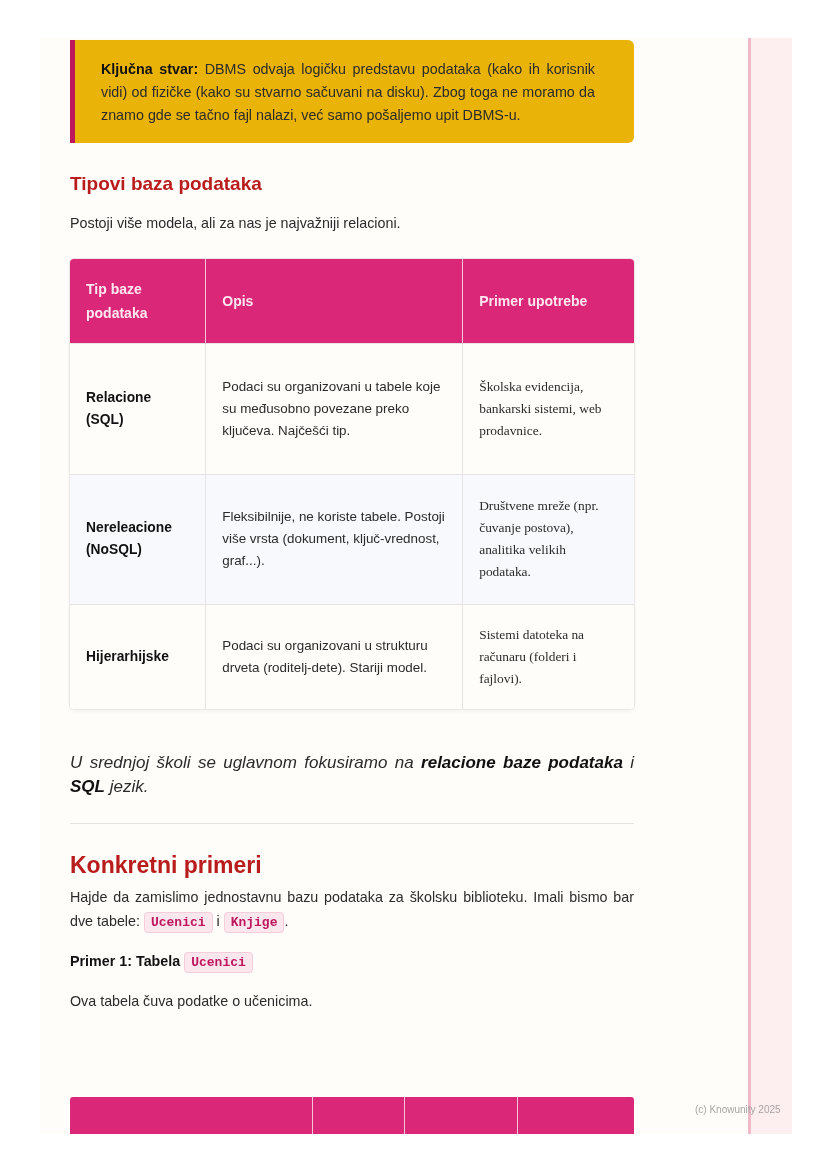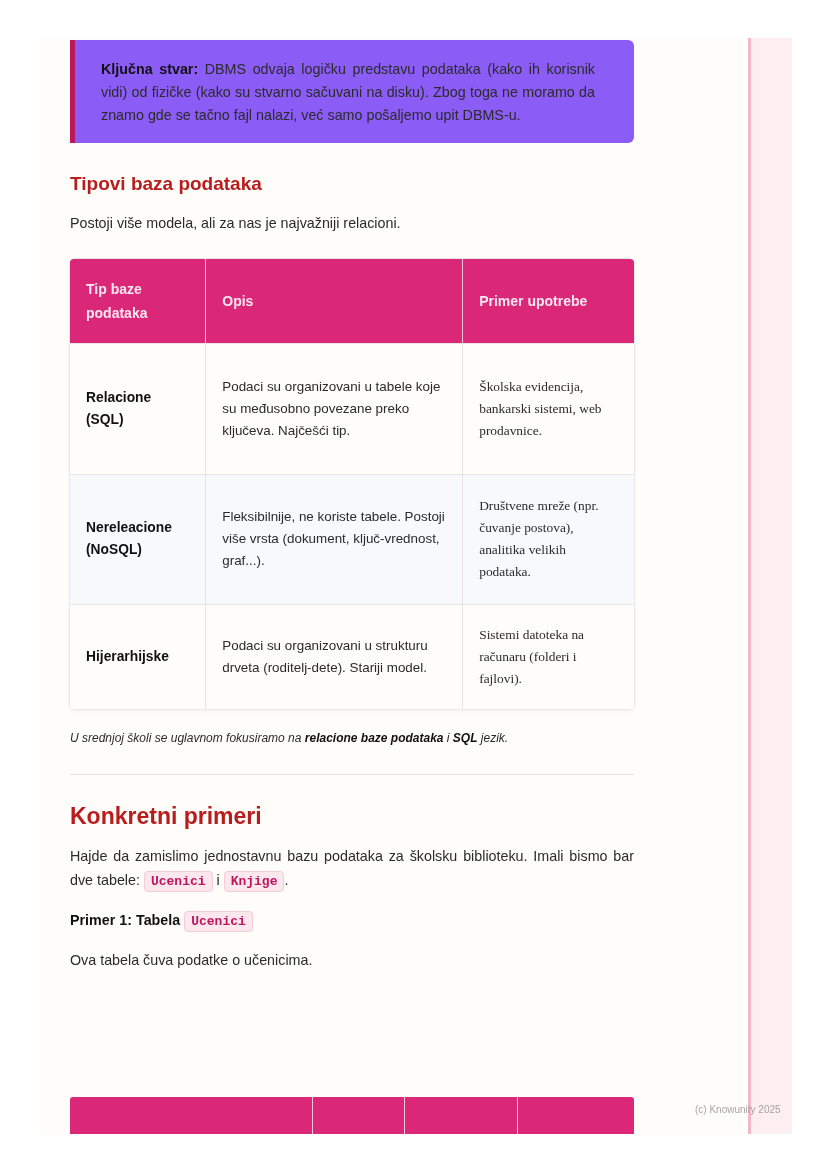--- a/index.html
+++ b/index.html
@@ -11,34 +11,34 @@
     background: #fffdfa; overflow: hidden;
   }
   .side-strip {
     position: absolute; left: 748px; top: 38px; width: 44px; height: 1096px;
     background: #fdeef0; border-left: 3px solid #f0b8c8;
   }
   .content { position: absolute; left: 30px; top: 0; width: 564px; }
 
   .callout {
     margin-top: 2px;
-    background: #8b5cf6;
+    background: #eab308;
     border-left: 5px solid #be185d;
     border-radius: 0 6px 6px 0;
     padding: 18px 39px 16px 26px;
     font-size: 14.3px; line-height: 23px; color: #2b2b2b;
     text-align: justify;
   }
   .callout b { color: #111; }
 
   h2.section-title {
     color: #b91c1c; font-weight: 700; font-size: 19px;
     margin-top: 30px; margin-bottom: 16px;
   }
-  h2.section-title.big { font-size: 23px; margin-top: 28px; margin-bottom: 14px; }
+  h2.section-title.big { font-size: 23px; margin-top: 28px; margin-bottom: 6px; }
 
   p.body { font-size: 14.3px; line-height: 24px; color: #2b2b2b; }
   p.justify { text-align: justify; }
 
   table.types {
     width: 564px; border-collapse: collapse; margin-top: 24px;
     font-size: 13.4px; line-height: 22px; color: #2b2b2b;
     box-shadow: 0 0 0 1px #ece7e7, 0 2px 4px rgba(0,0,0,0.05);
     border-radius: 4px; overflow: hidden;
   }
@@ -56,21 +56,21 @@
   table.types td.tip { font-weight: 700; color: #111; font-size: 13.8px; }
   table.types tr.r1 td { height: 131px; background: #fffdfa; }
   table.types tr.r2 td { height: 130px; background: #f8f9fc; }
   table.types tr.r3 td { height: 105px; background: #fffdfa; }
 
   .col1 { width: 130px; }
   .col2 { width: 246px; }
   .col3 { width: 164px; }
 
   p.note {
-    margin-top: 17px; font-size: 12px; line-height: 24px; font-style: italic;
+    margin-top: 42px; font-size: 17px; line-height: 24px; font-style: italic;
     color: #2b2b2b; text-align: justify;
   }
   p.note b { color: #111; font-weight: 700; }
 
   hr.divider { border: none; border-top: 1px solid #e5e2e2; margin-top: 24px; }
 
   code.badge {
     font-family: "Liberation Mono", "DejaVu Sans Mono", monospace;
     font-size: 13px; font-weight: 700; color: #be185d;
     background: #fce7ee; border: 1px solid #f5cdda; border-radius: 4px;

